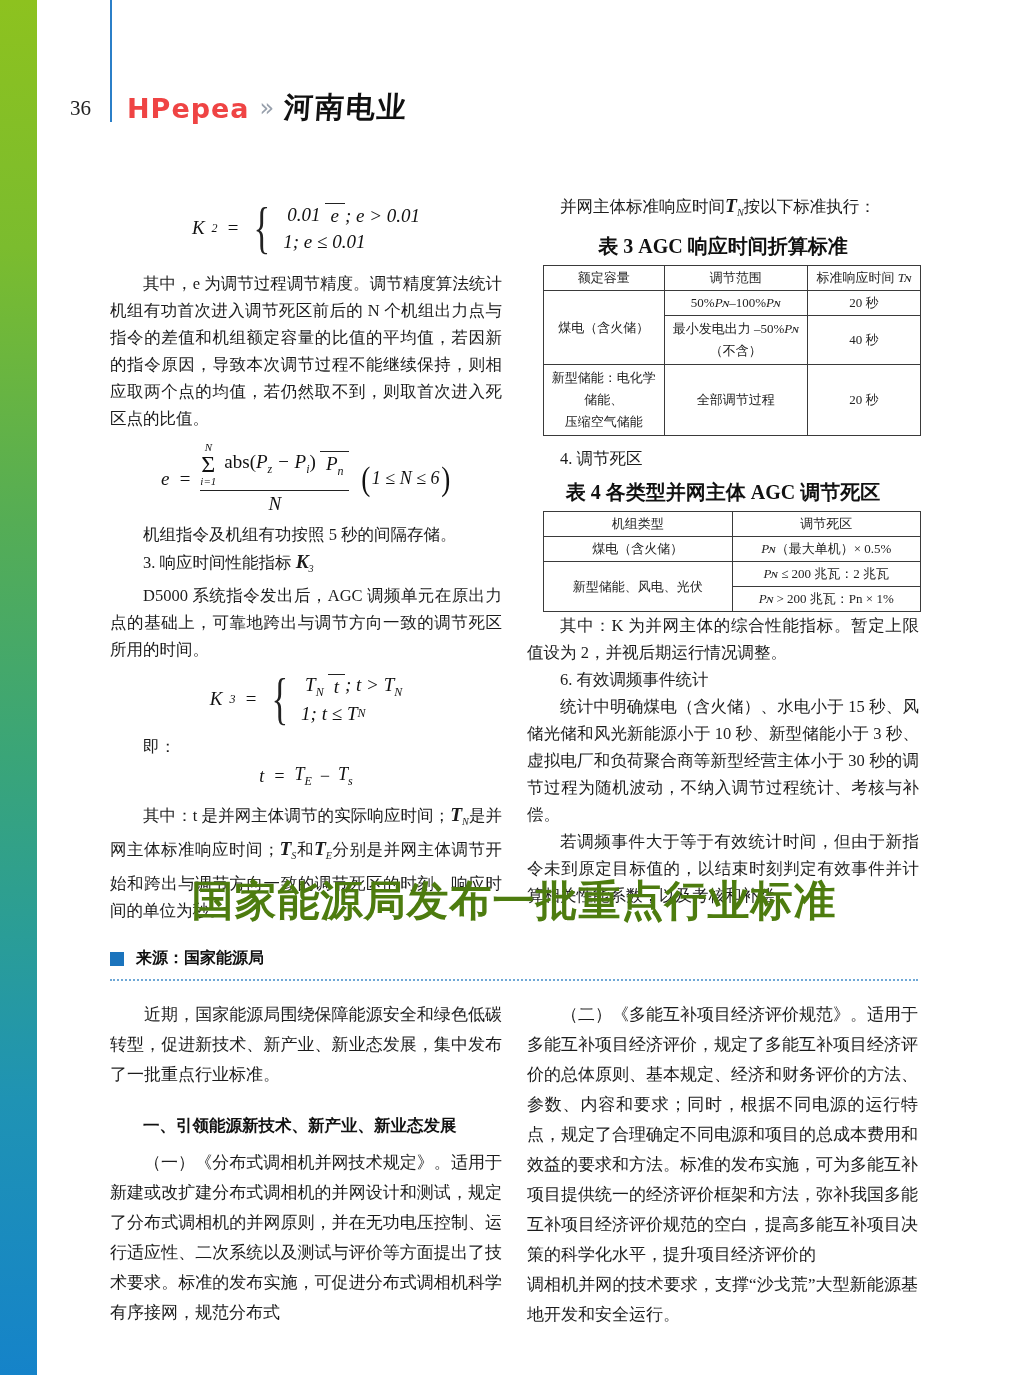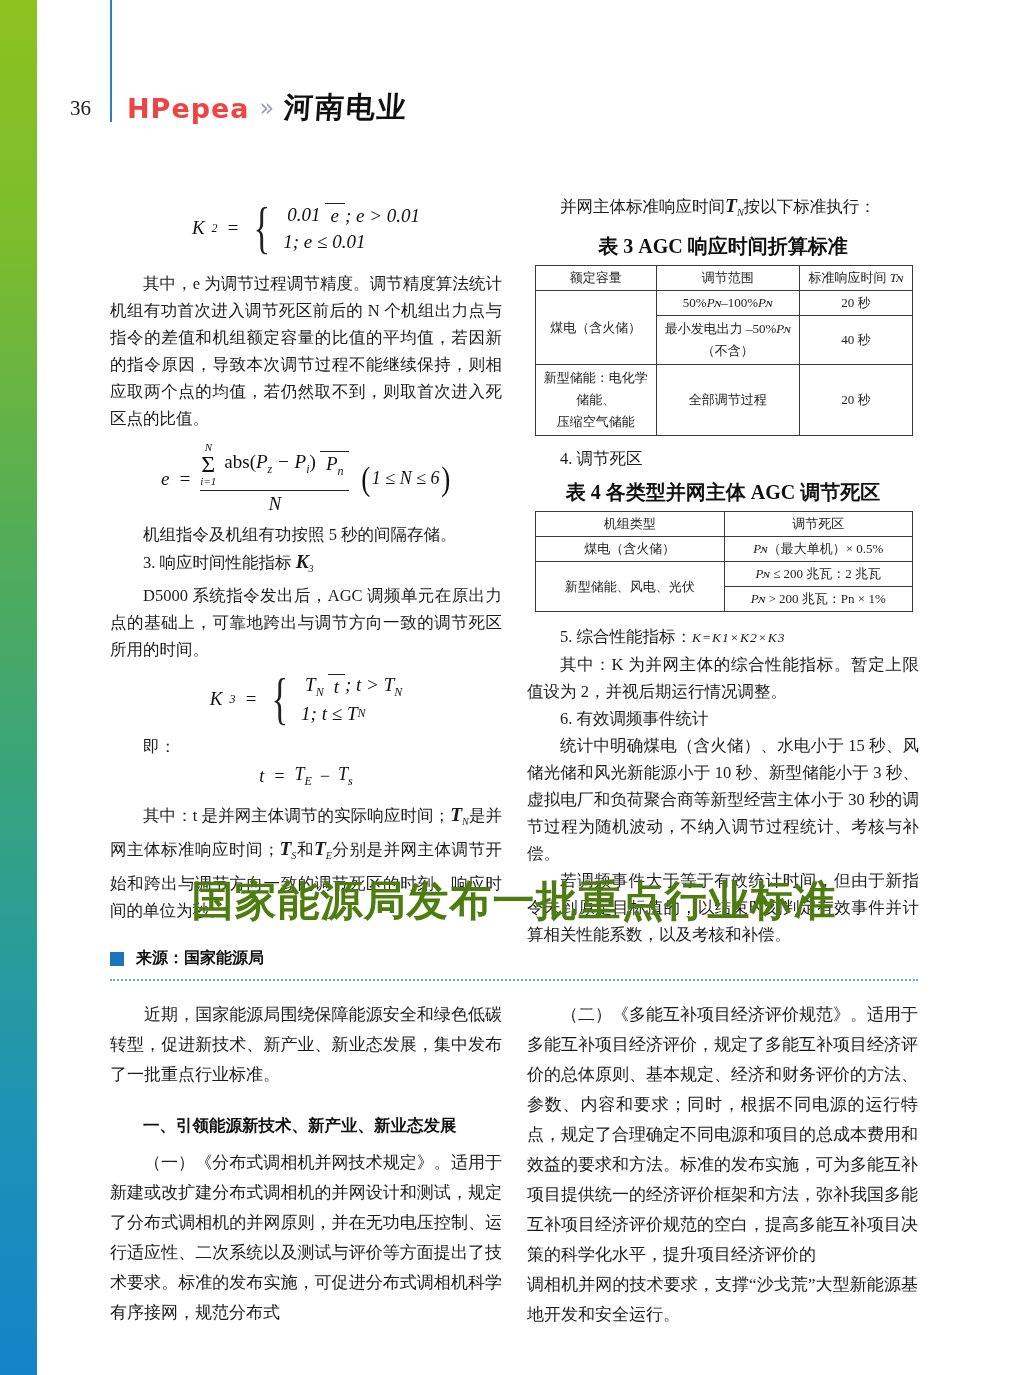--- a/index.html
+++ b/index.html
@@ -49,21 +49,21 @@
   .bigden { border-top:1.6px solid #222; width:100%; text-align:center; padding-top:2px; }
   .bigparen { font-size:34px; font-style:normal; font-weight:normal; transform:scaleX(0.8); }
   .frange { display:flex; align-items:center; font-size:18px; margin-left:4px; }
   .f-k2 { margin:12px 0 16px; }
   .f-e  { margin:10px 0 6px; }
   .f-k3 { margin:10px 0 8px; }
   .f-t  { margin:4px 0 12px; font-size:18px; }
 
   
   .tbl-caption { text-align:center; font-weight:bold; font-size:20px; margin:7px 0 5px; color:#111; }
-  .tbl { width:378px; margin-left:8px; border-collapse:collapse; font-size:13px; color:#222;
+  .tbl { width:378px; margin-left:16px; border-collapse:collapse; font-size:13px; color:#222;
     table-layout:fixed; }
   .tbl td { border:1.5px solid #3a3a3a; text-align:center; vertical-align:middle;
     padding:2px 3px; line-height:20px; }
   .pn { font-style:italic; font-family:"Liberation Serif",serif; }
   .t3 .c1 { width:32%; } .t3 .c2 { width:38%; } .t3 .c3 { width:30%; }
   .t4 .c1 { width:50%; } .t4 .c2 { width:50%; }
   .cell-2line div { line-height:22px; }
   .kformula { font-style:italic; font-size:13.5px; letter-spacing:1px; }
 
   
@@ -232,21 +232,20 @@
     <tr>
       <td rowspan="2">新型储能、风电、光伏</td>
       <td><span class="pn">Pɴ</span><span> ≤ 200 兆瓦：2 兆瓦</span></td>
     </tr>
     <tr>
       <td><span class="pn">Pɴ</span><span> &gt; 200 兆瓦：Pn × 1%</span></td>
     </tr>
   </tbody>
     </table>
 
-  <p class="para" style="margin-top:11px;"><span>5. 综合性能指标：</span><span class="kformula">K=K1×K2×K3</span></p>
 
   <p class="para">其中：K 为并网主体的综合性能指标。暂定上限值设为 2，并视后期运行情况调整。</p>
 
   <p class="para">6. 有效调频事件统计</p>
 
   <p class="para">统计中明确煤电（含火储）、水电小于 15 秒、风储光储和风光新能源小于 10 秒、新型储能小于 3 秒、虚拟电厂和负荷聚合商等新型经营主体小于 30 秒的调节过程为随机波动，不纳入调节过程统计、考核与补偿。</p>
 
   <p class="para">若调频事件大于等于有效统计时间，但由于新指令未到原定目标值的，以结束时刻判定有效事件并计算相关性能系数，以及考核和补偿。</p>
 </div>
 

